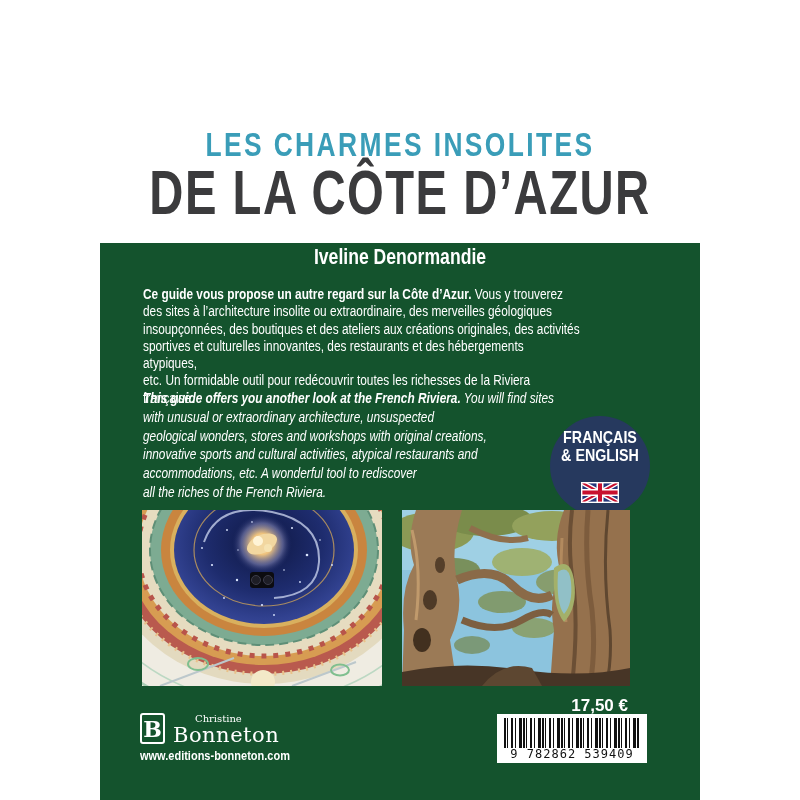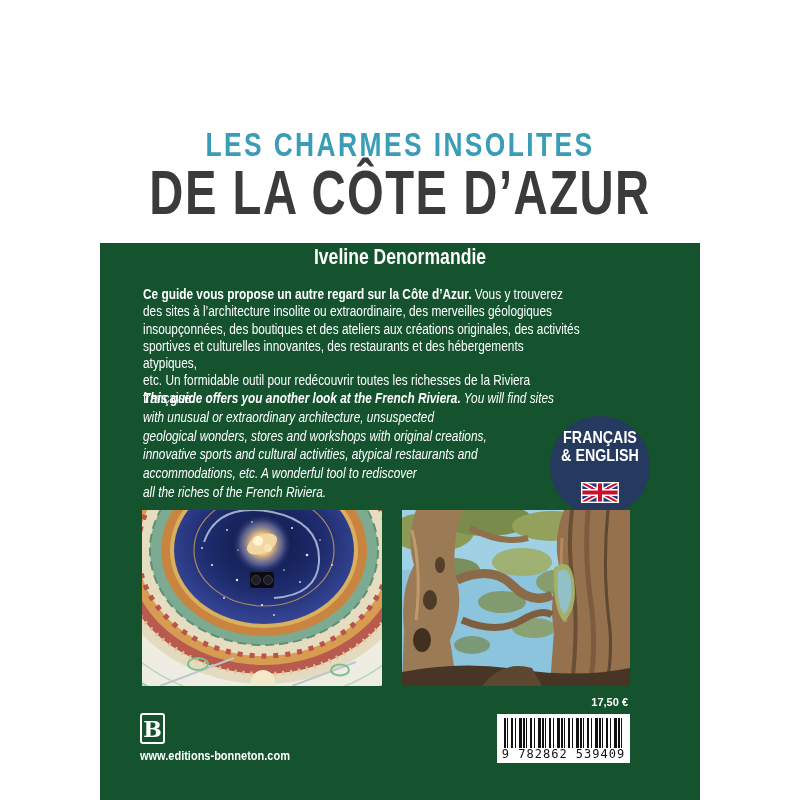--- a/index.html
+++ b/index.html
@@ -43,22 +43,22 @@
   .langbadge .flag{position:absolute;left:31px;top:66px;width:38px;height:21px;}
 
   
   .photo{position:absolute;top:267px;overflow:hidden;}
   .photo svg{display:block;}
   .photo.dome{left:42px;width:240px;height:176px;}
   .photo.olive{left:302px;width:228px;height:176px;}
 
   
   .price{position:absolute;top:453px;right:72px;color:#fff;font-weight:700;
-         font-size:11px;}
-  .barcode{position:absolute;left:397px;top:471px;width:133px;height:49px;
+         font-size:17px;}
+  .barcode{position:absolute;left:397px;top:471px;width:150px;height:49px;
            background:#fff;}
   .bars{position:absolute;left:7px;right:7px;top:4px;height:30px;
         background:repeating-linear-gradient(90deg,
           #101010 0 2px,#fff 2px 3px,#101010 3px 4px,#fff 4px 7px,
           #101010 7px 9px,#fff 9px 11px,#101010 11px 12px,#fff 12px 15px,
           #101010 15px 18px,#fff 18px 19px);}
   .digits{position:absolute;left:0;bottom:2px;width:100%;text-align:center;
           font-family:"DejaVu Sans Mono",monospace;font-size:12px;
           letter-spacing:1px;color:#111;}
 
@@ -212,17 +212,21 @@
     </div>
 
     <div class="price">17,50 €</div>
     <div class="barcode">
       <div class="bars"></div>
       <div class="digits">9 782862 539409</div>
     </div>
 
     <div class="publisher">
       <div class="mark">B</div>
+      <div class="pubnames">
+        <div class="pub-small">Christine</div>
+        <div class="pub-large">Bonneton</div>
+      </div>
     </div>
     <div class="website">www.editions-bonneton.com</div>
 
   </div>
 </div>
 
 </body></html>

